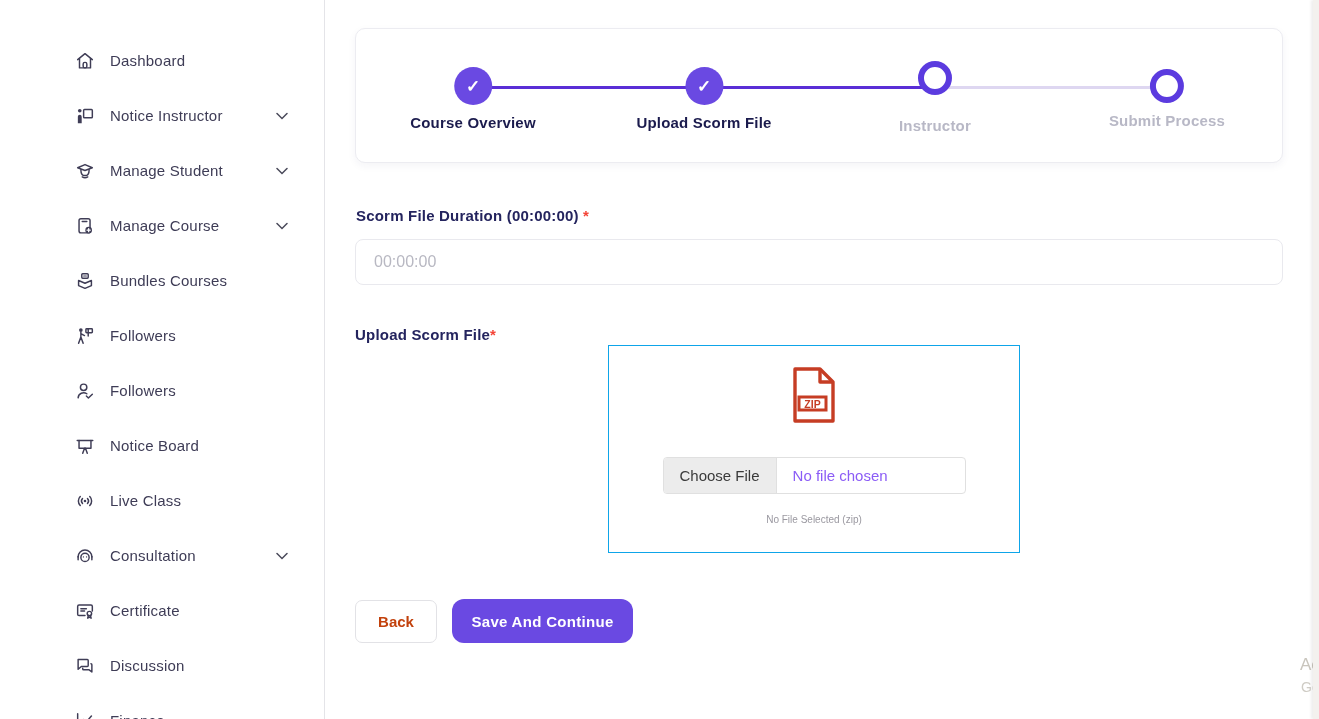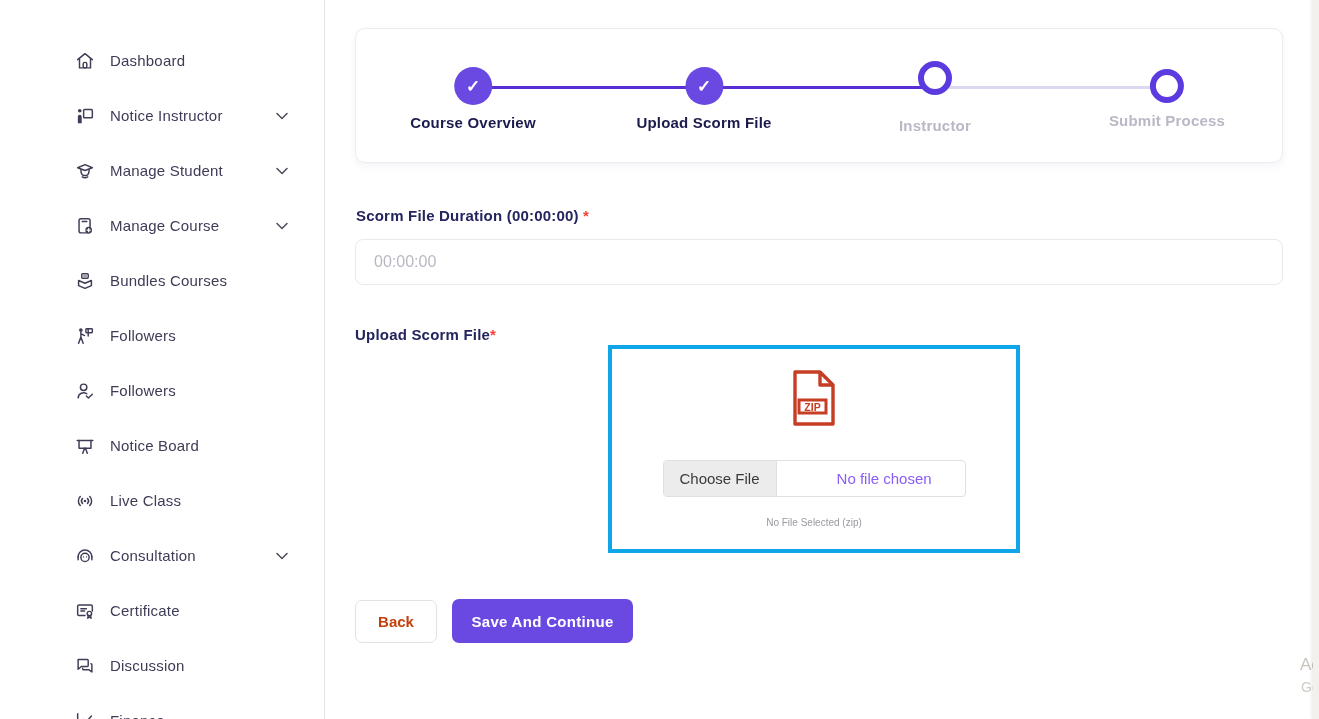--- a/index.html
+++ b/index.html
@@ -52,43 +52,43 @@
   .req { color:#f44336; font-weight:bold; }
   .duration-input {
     position:absolute; left:355px; top:239px; width:928px; height:46px;
     border:1px solid #e9e9ee; border-radius:8px; padding:0 18px;
     font-family:"Liberation Sans", sans-serif; font-size:16px; color:#3e3c56; outline:none;
   }
   .duration-input::placeholder { color:#b8b8c2; }
 
   .upload-box {
     position:absolute; left:608px; top:345px; width:412px; height:208px;
-    border:4px solid #0ea5e9; background:#fff;
+    border:1px solid #0ea5e9; background:#fff;
     display:flex; flex-direction:column; align-items:center; cursor:pointer;
   }
   .zip-wrap { margin-top:20px; }
   .file-control {
     margin-top:29px; width:303px; height:37px; display:flex; align-items:stretch;
-    border:1px solid #e0e0e0; border-radius:4px; background:#fff; overflow:hidden;gap:44px;
+    border:1px solid #e0e0e0; border-radius:4px; background:#fff; overflow:hidden;
   }
   .choose-btn {
     background:#ececec; border:none; border-right:1px solid #e0e0e0; padding:0 16px;
     font-family:"Liberation Sans", sans-serif; font-size:15px; color:#3a3a3a; cursor:pointer;
   }
   .file-status { display:flex; align-items:center; padding-left:16px; font-size:15px; color:#8b5cf6; }
   .no-file-text { margin-top:20px; font-size:10px; color:#9a98a0; }
 
   .btn-back {
     position:absolute; left:355px; top:600px; width:82px; height:43px;
     background:#fff; border:1px solid #e2e2e6; border-radius:7px;
     font-family:"Liberation Sans", sans-serif; font-size:15px; font-weight:bold; color:#c2410c; cursor:pointer;
   }
   .btn-save {
     position:absolute; left:452px; top:599px; width:181px; height:44px;
-    background:#6a49e2; border:none; border-radius:7px;
+    background:#6a49e2; border:none; border-radius:12px;
     font-family:"Liberation Sans", sans-serif; font-size:15px; font-weight:bold; color:#fff;
     letter-spacing:.3px; cursor:pointer;
   }
 
   .right-strip {
     position:absolute; right:0; top:0; width:6px; height:719px;
     background:#f3f1ee; box-shadow:-2px 0 3px rgba(0,0,0,.07);
   }
   .wm1 { position:absolute; left:1300px; top:655px; font-size:17px; color:#c9c5bd; }
   .wm2 { position:absolute; left:1301px; top:679px; font-size:14px; color:#cfccc5; }

